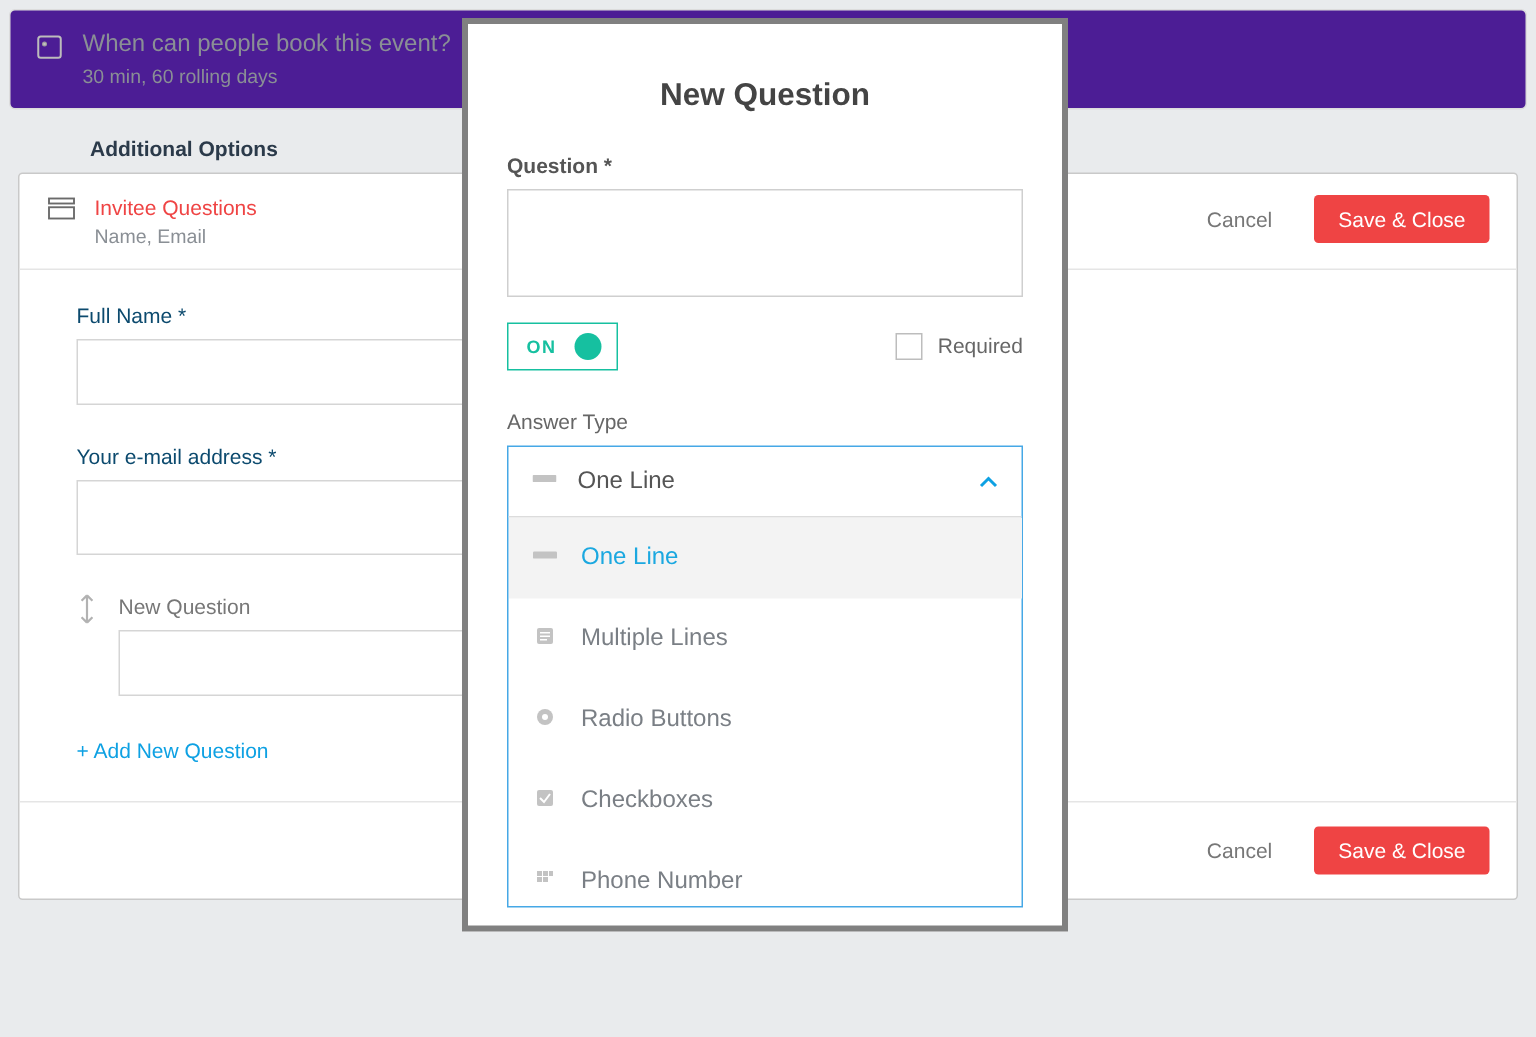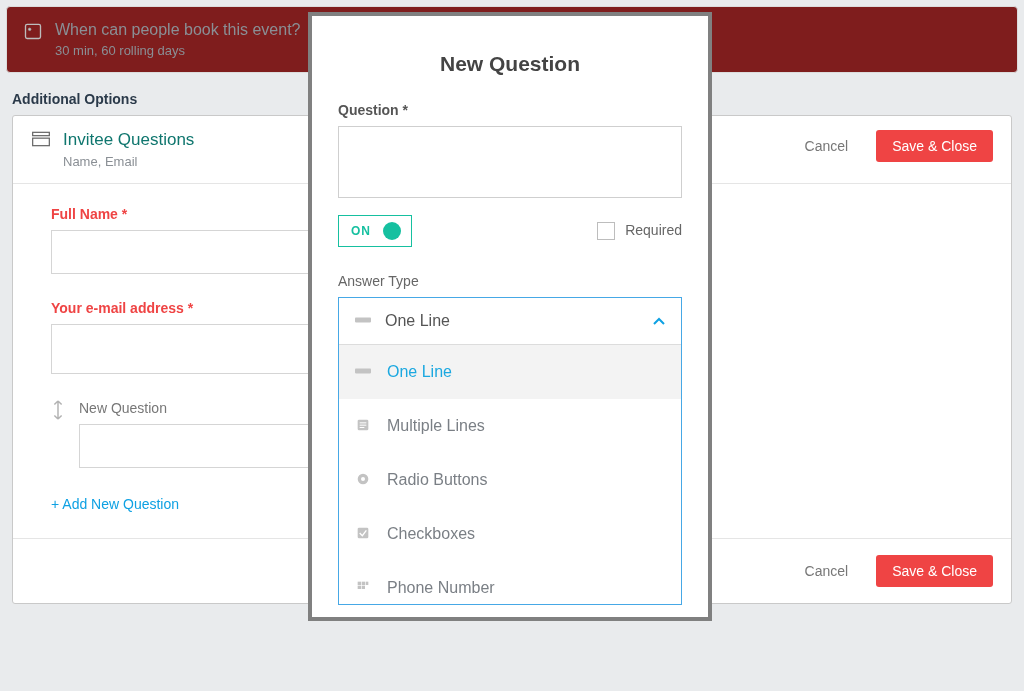--- a/index.html
+++ b/index.html
@@ -3,56 +3,56 @@
 <meta charset="utf-8">
 <style>
   * { box-sizing: border-box; margin: 0; padding: 0; font-family: -apple-system, "Helvetica Neue", Arial, sans-serif; }
   html, body { width: 1024px; height: 691px; overflow: hidden; }
   body { background: #e9ebed; color: #555; font-size: 14px; position: relative; }
 
   
   .page-pad { padding: 0 6px; }
 
   .event-card {
-    background: #7f1d1d;
+    background: #4c1d95;
     border: 1px solid #dcdcdc;
     border-radius: 4px;
     margin: 6px 0 18px 0;
     padding: 14px 16px;
     display: flex; align-items: flex-start; gap: 12px;
     color: #8a8f95;
   }
   .event-card .icon-box svg { width: 20px; height: 20px; stroke: #a0a0a0; fill: none; }
   .event-card .title { font-size: 16px; color: #8a8f95; }
   .event-card .sub   { font-size: 13px; margin-top: 4px; }
 
-  .section-heading { font-size: 14px; font-weight: 600; color: #2b3a4a; padding: 0 6px 8px 6px; }
+  .section-heading { font-size: 14px; font-weight: 600; color: #2b3a4a; padding: 0 6px 8px 6px; margin-left: 48px; }
 
   .questions-card {
     background: #fff;
     border: 1px solid #c9c9c9;
     border-radius: 3px;
     margin: 0 6px;
   }
   .questions-head {
     display: flex; align-items: flex-start; justify-content: space-between;
     padding: 14px 18px; border-bottom: 1px solid #e5e5e5;
   }
   .questions-head .left { display: flex; gap: 12px; align-items: flex-start; }
   .questions-head .icon-slot svg { width: 20px; height: 18px; fill:none; stroke:#6a6a6a; stroke-width:1.5; }
-  .questions-head .t1 { font-size: 17px; color: #0f766e; }
+  .questions-head .t1 { font-size: 14px; color: #ef4444; }
   .questions-head .t2 { font-size: 13px; color: #8a8f95; margin-top: 4px; }
 
   .btn-row { display: flex; gap: 28px; align-items: center; }
   .btn-cancel { color: #777; font-size: 14px; cursor: pointer; }
   .btn-save   { background: #ef4444; color:#fff; padding: 8px 16px; border-radius: 3px; font-size:14px; cursor:pointer; }
 
   .questions-body { padding: 22px 38px 4px 38px; }
   .field { margin-bottom: 26px; }
-  .field label { display:block; font-size:14px; color:#ef4444; margin-bottom:8px;font-weight:bold; }
+  .field label { display:block; font-size:14px; color:#0c4a6e; margin-bottom:8px; }
   .field-input { width: 360px; max-width: 100%; height: 44px; border:1px solid #d5d5d5; background:#fff; }
   .field-input.tall { height: 50px; }
 
   .new-q-row { display:flex; align-items:flex-start; gap:14px; margin-bottom:18px; }
   .drag-handle svg { width:14px; height:20px; stroke:#b2b2b2; }
   .new-q-row .col { flex:1; }
   .new-q-row .label-inactive { color:#777; font-size:14px; margin-bottom:8px; }
 
   .add-link { color:#0ea1e3; font-size:14px; padding: 10px 0 22px 0; cursor:pointer; }
 

